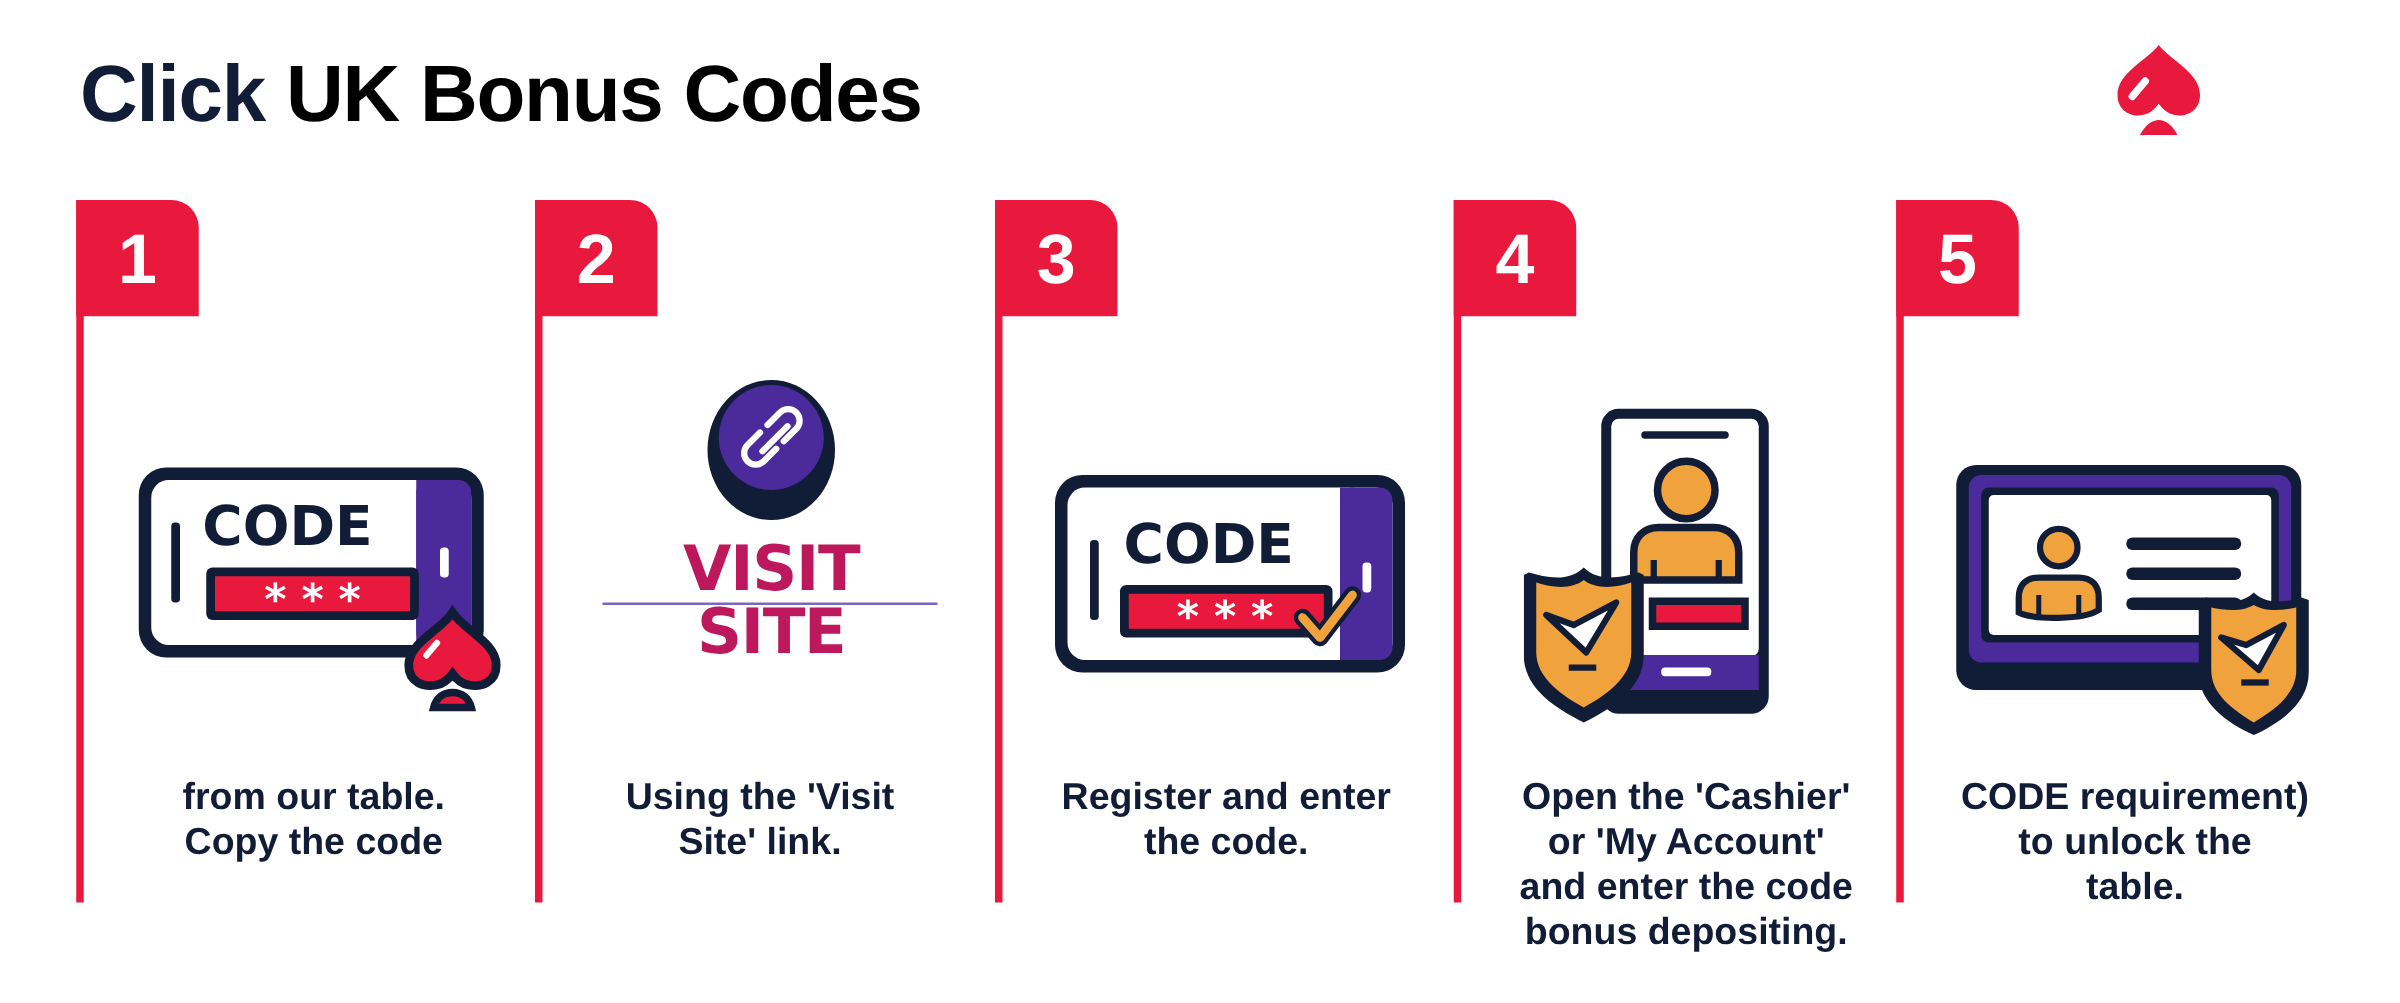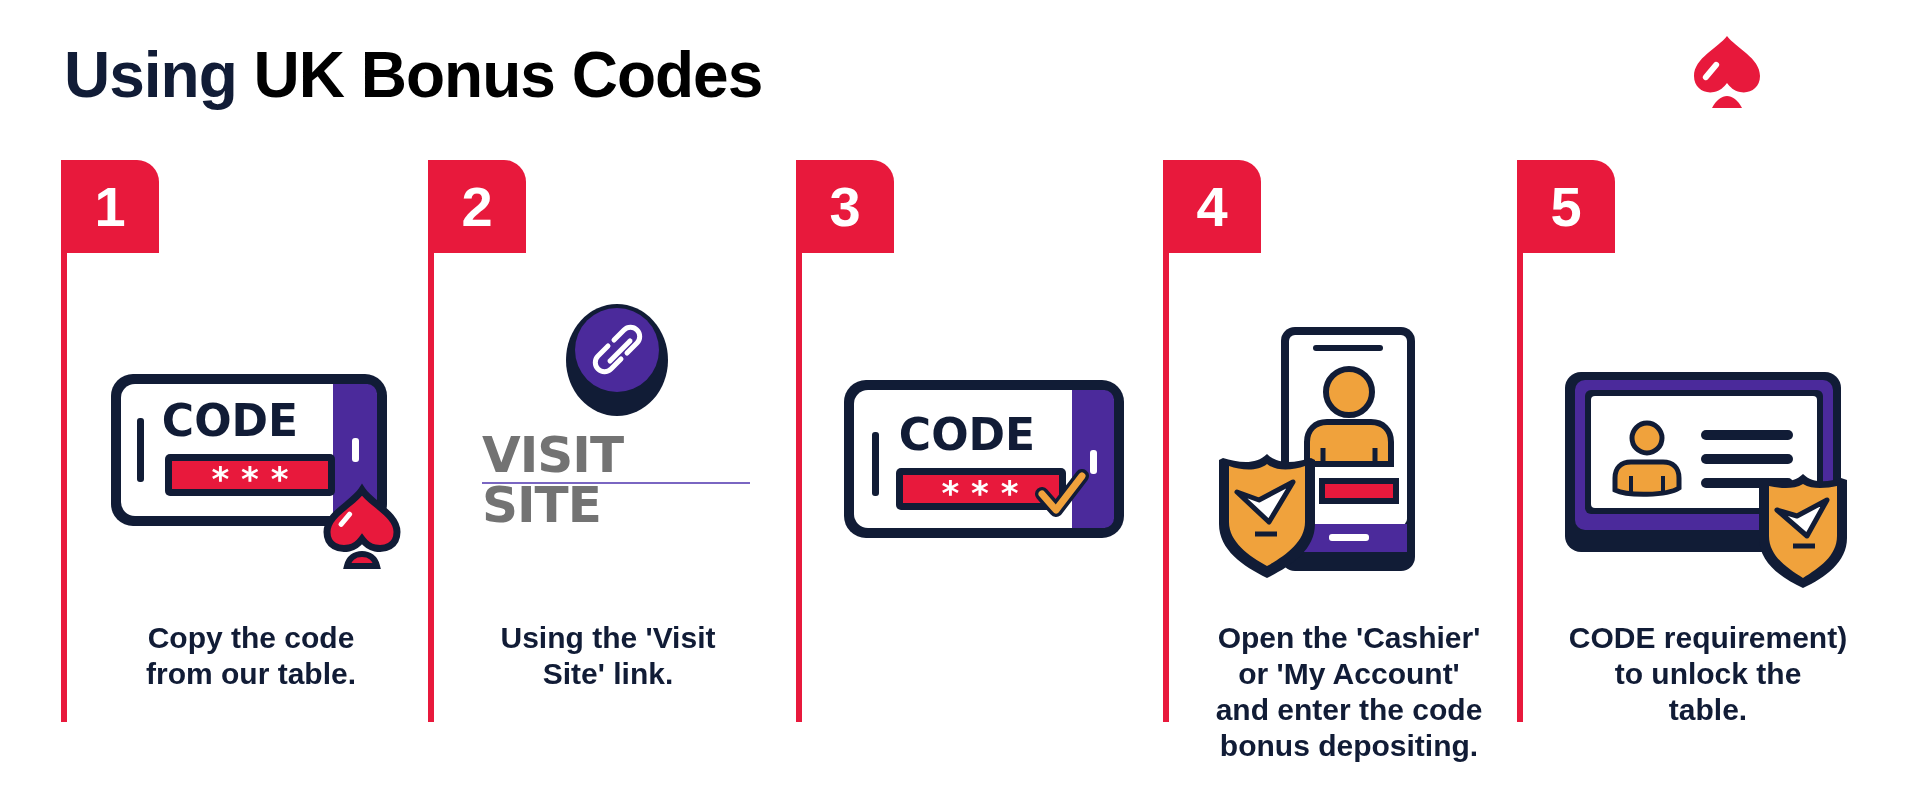--- a/index.html
+++ b/index.html
@@ -5,28 +5,28 @@
   html, body { margin: 0; padding: 0; background: #ffffff; }
   body { width: 1920px; height: 802px; position: relative; overflow: hidden; font-family: "Liberation Sans", "DejaVu Sans", sans-serif; }
   .title { position: absolute; left: 64px; top: 38px; font-size: 64px; font-weight: bold; letter-spacing: -1px; color: #111c36; white-space: nowrap; }
   .title .accent { color: #000000; }
   .logo { position: absolute; left: 1690px; top: 36px; width: 74px; height: 74px; }
   .step { position: absolute; top: 160px; width: 360px; height: 640px; }
   .step .line { position: absolute; left: 0; top: 0; width: 6px; height: 562px; background: #e8193c; }
   .step .badge { position: absolute; left: 0; top: 0; width: 98px; height: 93px; background: #e8193c; border-top-right-radius: 22px; color: #fff; font-weight: bold; font-size: 56px; line-height: 93px; text-align: center; }
   .step .caption { position: absolute; top: 460px; color: #111c36; font-weight: bold; font-size: 30px; line-height: 36px; text-align: center; }
   .icon { position: absolute; }
-  .visit-text { position: absolute; left: 54px; top: 270px; width: 270px; color: #737373; font-family: "DejaVu Sans", sans-serif; font-weight: bold; font-size: 50px; letter-spacing: -1px; line-height: 50px; }
+  .visit-text { position: absolute; left: 54px; top: 270px; width: 270px; text-align: center; color: #be185d; font-family: "DejaVu Sans", sans-serif; font-weight: bold; font-size: 50px; letter-spacing: -1px; line-height: 50px; }
   .visit-underline { position: absolute; left: 54px; top: 322px; width: 268px; height: 2px; background: #7a66c2; }
 </style>
 </head>
 <body>
 
 <div class="title">
-  <span>Using </span><span class="accent">UK Bonus Codes</span>
+  <span>Click </span><span class="accent">UK Bonus Codes</span>
 </div>
 
 <svg class="logo" viewBox="0 0 74 74">
   <path d="M37 0 C28 12 4 22 4 40 C4 52 14 58 24 56 C30 55 34 51 37 47 C40 51 44 55 50 56 C60 58 70 52 70 40 C70 22 46 12 37 0 Z" fill="#e8193c"></path>
   <path d="M22 72 C26 64 32 60 37 60 C42 60 48 64 52 72 Z" fill="#e8193c"></path>
   <rect x="18" y="24" width="6" height="22" rx="3" transform="rotate(40 21 35)" fill="#ffffff"></rect>
 </svg>
 
 <div class="step" style="left:61px;">
   <div class="line"></div>
@@ -40,22 +40,22 @@
     <rect x="30" y="48" width="7" height="64" rx="3" fill="#111c36"></rect>
     <text x="123" y="66" text-anchor="middle" font-family="DejaVu Sans, sans-serif" font-weight="bold" font-size="44" fill="#111c36">CODE</text>
     <rect x="58" y="84" width="170" height="42" rx="5" fill="#111c36"></rect>
     <rect x="65" y="91" width="156" height="28" fill="#e8193c"></rect>
     <text x="143" y="121" text-anchor="middle" font-family="DejaVu Sans, sans-serif" font-weight="bold" font-size="34" fill="#ffffff">* * *</text>
     <path d="M255 120 C246 134 220 144 220 162 C220 176 232 180 242 178 C248 177 252 173 255 169 C258 173 262 177 268 178 C278 180 290 176 290 162 C290 144 264 134 255 120 Z" fill="#e8193c" stroke="#111c36" stroke-width="7"></path>
     <path d="M240 196 C242 188 248 184 255 184 C262 184 268 188 270 196 Z" fill="#e8193c" stroke="#111c36" stroke-width="6"></path>
     <rect x="236" y="140" width="5" height="18" rx="2" transform="rotate(40 238 149)" fill="#ffffff"></rect>
   </svg>
   <div class="caption" style="left:40px; width:300px;">
+    <div>from our table.</div>
     <div>Copy the code</div>
-    <div>from our table.</div>
   </div>
 </div>
 
 <div class="step" style="left:428px;">
   <div class="line"></div>
   <div class="badge">2</div>
   <svg class="icon" style="left:136px; top:138px;" width="106" height="120" viewBox="0 0 106 120">
     <ellipse cx="53" cy="62" rx="51" ry="56" fill="#111c36"></ellipse>
     <circle cx="53" cy="52" r="42" fill="#4b2a9b"></circle>
     <g fill="none" stroke="#ffffff" stroke-width="5" stroke-linecap="round">
@@ -82,20 +82,24 @@
     <rect x="230" y="12" width="12" height="138" fill="#4b2a9b"></rect>
     <rect x="248" y="72" width="7" height="24" rx="3" fill="#ffffff"></rect>
     <rect x="30" y="54" width="7" height="64" rx="3" fill="#111c36"></rect>
     <text x="125" y="72" text-anchor="middle" font-family="DejaVu Sans, sans-serif" font-weight="bold" font-size="44" fill="#111c36">CODE</text>
     <rect x="54" y="90" width="170" height="42" rx="5" fill="#111c36"></rect>
     <rect x="61" y="97" width="156" height="28" fill="#e8193c"></rect>
     <text x="138" y="127" text-anchor="middle" font-family="DejaVu Sans, sans-serif" font-weight="bold" font-size="34" fill="#ffffff">* * *</text>
     <path d="M200 116 L214 132 L240 98" fill="none" stroke="#111c36" stroke-width="14" stroke-linecap="round" stroke-linejoin="round"></path>
     <path d="M200 116 L214 132 L240 98" fill="none" stroke="#f0a23c" stroke-width="7" stroke-linecap="round" stroke-linejoin="round"></path>
   </svg>
+  <div class="caption" style="left:20px; width:330px;">
+    <div>Register and enter</div>
+    <div>the code.</div>
+  </div>
 </div>
 
 <div class="step" style="left:1163px;">
   <div class="line"></div>
   <div class="badge">4</div>
   <svg class="icon" style="left:56px; top:166px;" width="200" height="264" viewBox="0 0 200 264">
     <rect x="62" y="1" width="134" height="244" rx="14" fill="#111c36"></rect>
     <rect x="70" y="9" width="118" height="190" rx="6" fill="#ffffff"></rect>
     <rect x="70" y="198" width="118" height="28" fill="#4b2a9b"></rect>
     <rect x="110" y="208" width="40" height="7" rx="3" fill="#ffffff"></rect>

